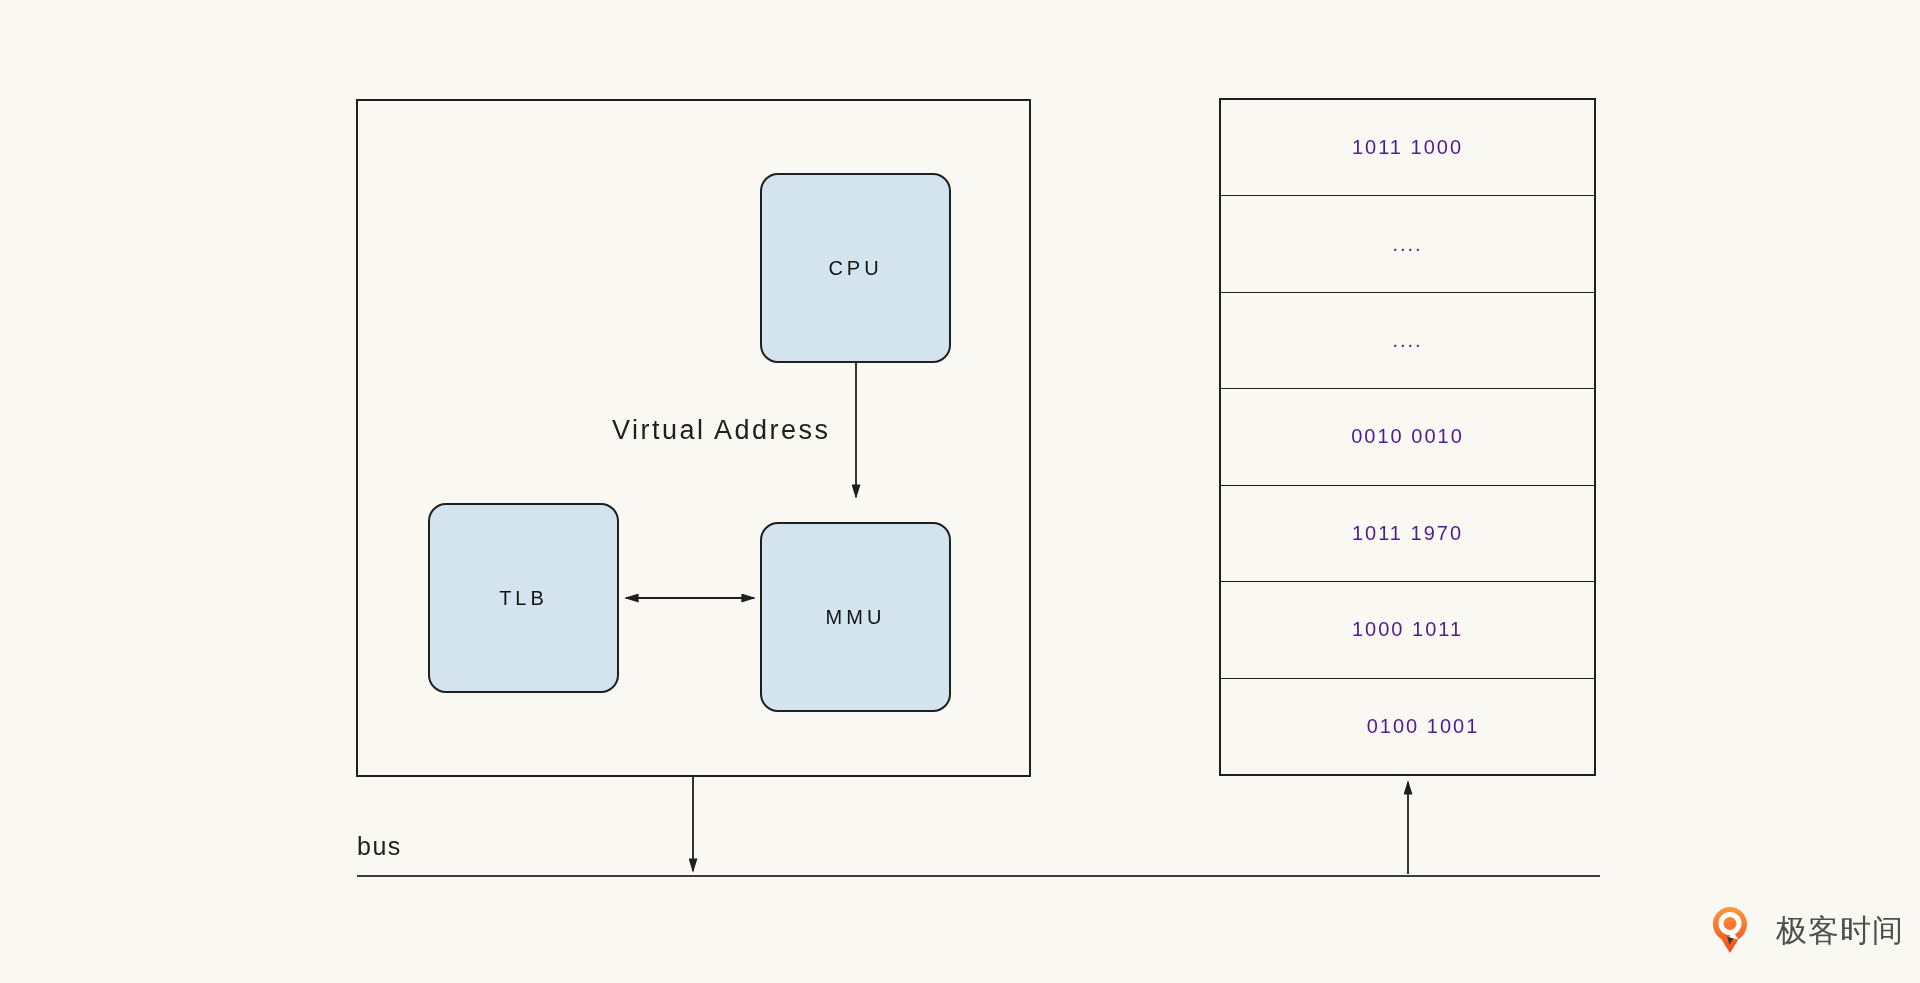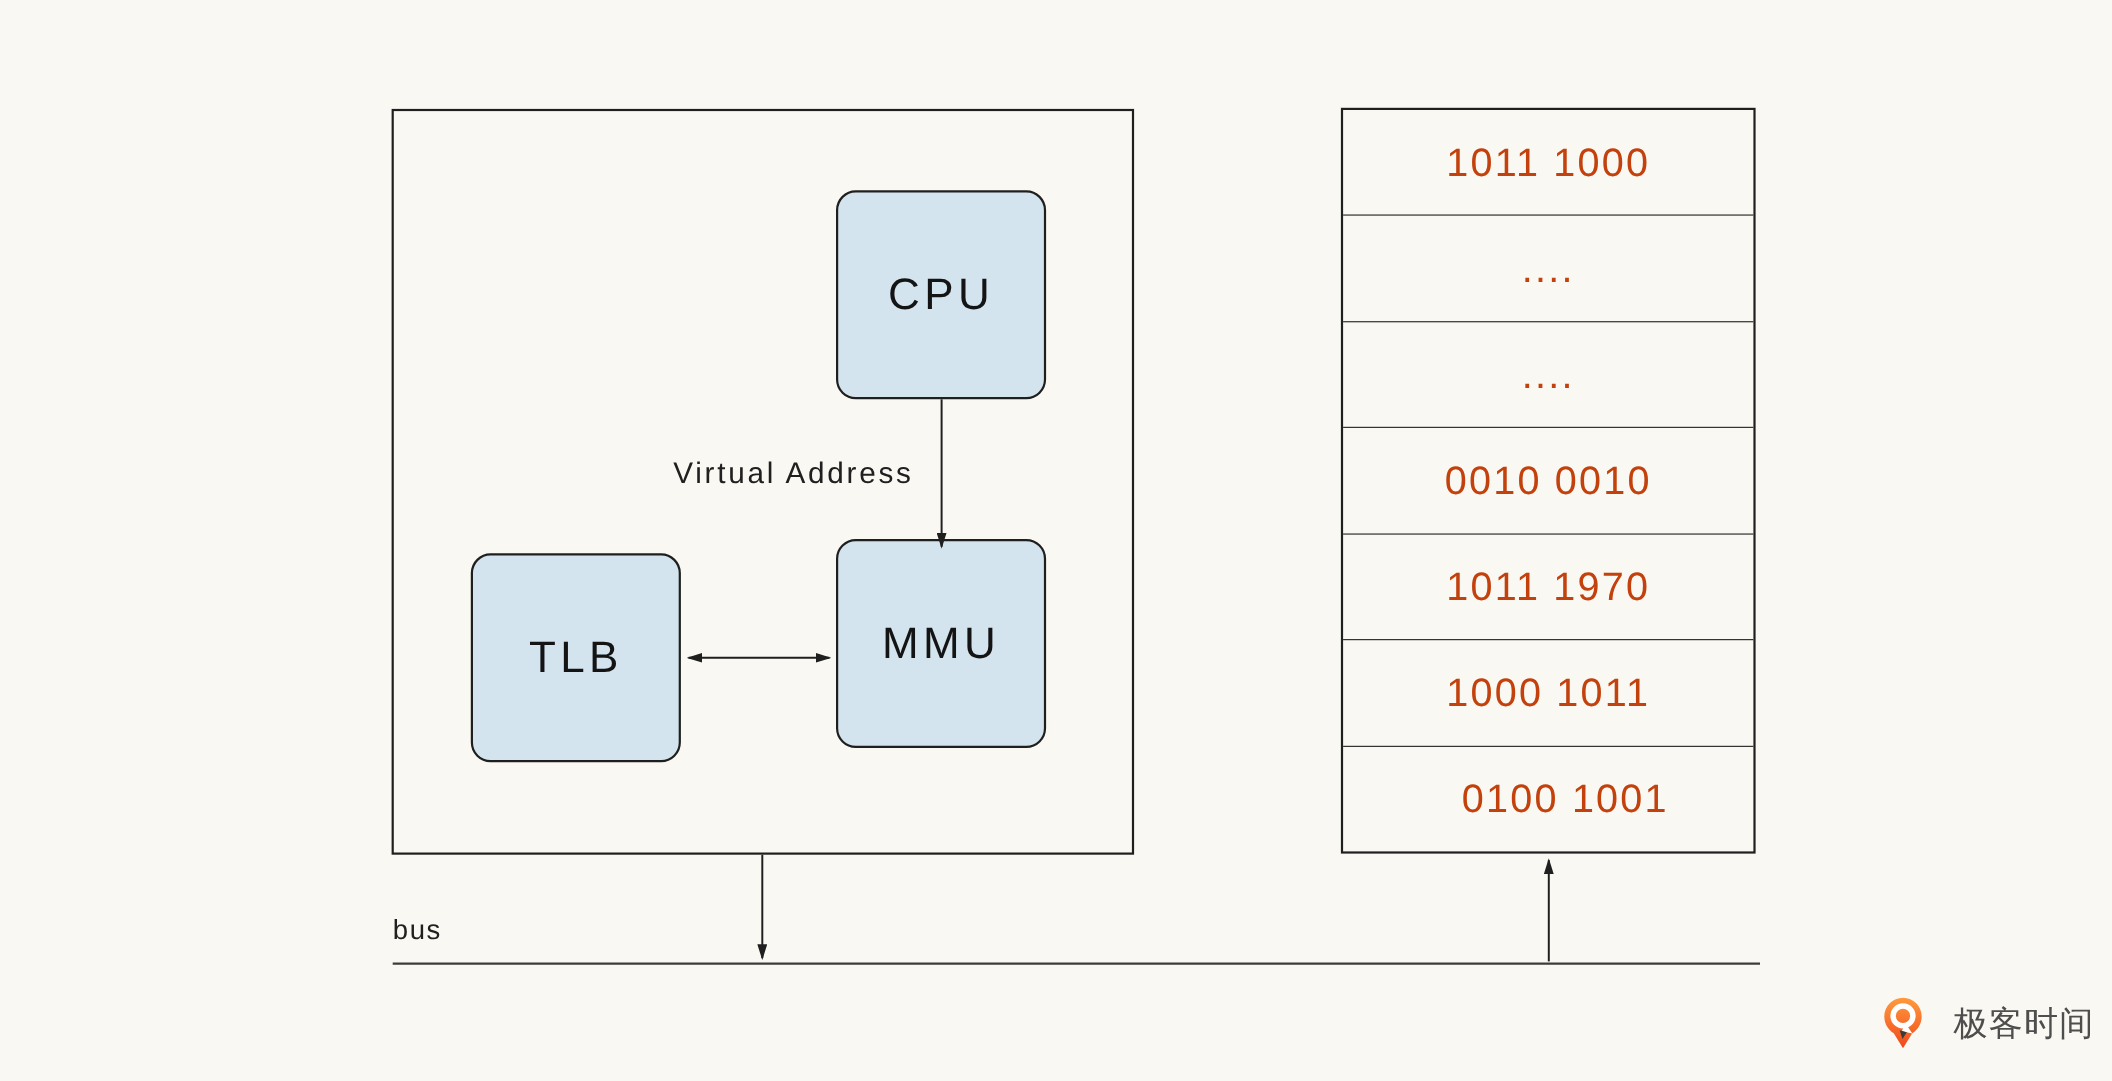--- a/index.html
+++ b/index.html
@@ -8,41 +8,41 @@
     font-family:"Liberation Sans",sans-serif;color:#1c1c1c;overflow:hidden;
   }
   .chip-box{
     position:absolute;left:356px;top:99px;width:675px;height:678px;
     border:2px solid #1f1f1f;box-sizing:border-box;background:transparent;
   }
   .block{
     position:absolute;width:191px;height:190px;background:#d3e4ee;
     border:2px solid #1f1f1f;border-radius:18px;box-sizing:border-box;
     display:flex;align-items:center;justify-content:center;
-    font-size:40px;letter-spacing:4px;color:#141414;
+    font-size:20px;letter-spacing:4px;color:#141414;
   }
   .block-cpu{left:760px;top:173px;}
   .block-tlb{left:428px;top:503px;}
-  .block-mmu{left:760px;top:490px;justify-content:center;}
+  .block-mmu{left:760px;top:522px;justify-content:center;}
   .va-label{
     position:absolute;left:612px;top:415px;font-size:27px;
     letter-spacing:2.5px;color:#202020;white-space:nowrap;
   }
   .bus-label{
     position:absolute;left:357px;top:832px;font-size:25px;
     letter-spacing:1.5px;color:#202020;
   }
   .mem-table{
     position:absolute;left:1219px;top:98px;width:377px;height:678px;
     border:2px solid #1f1f1f;box-sizing:border-box;
     display:flex;flex-direction:column;background:transparent;
   }
   .mem-row{
     flex:1;display:flex;align-items:center;justify-content:center;
-    font-size:36px;letter-spacing:2px;color:#c2410c;
+    font-size:20px;letter-spacing:2px;color:#4c1d95;
     border-bottom:1.5px solid #1f1f1f;box-sizing:border-box;
   }
   .mem-row:last-child{border-bottom:none;padding-left:31px;}
   .overlay{position:absolute;left:0;top:0;width:1920px;height:983px;pointer-events:none;}
   .logo{
     position:absolute;left:1712px;top:906px;display:flex;
     align-items:center;gap:28px;
   }
   .logo-text{
     font-size:31px;color:#4e4e4e;letter-spacing:1px;font-weight:500;

